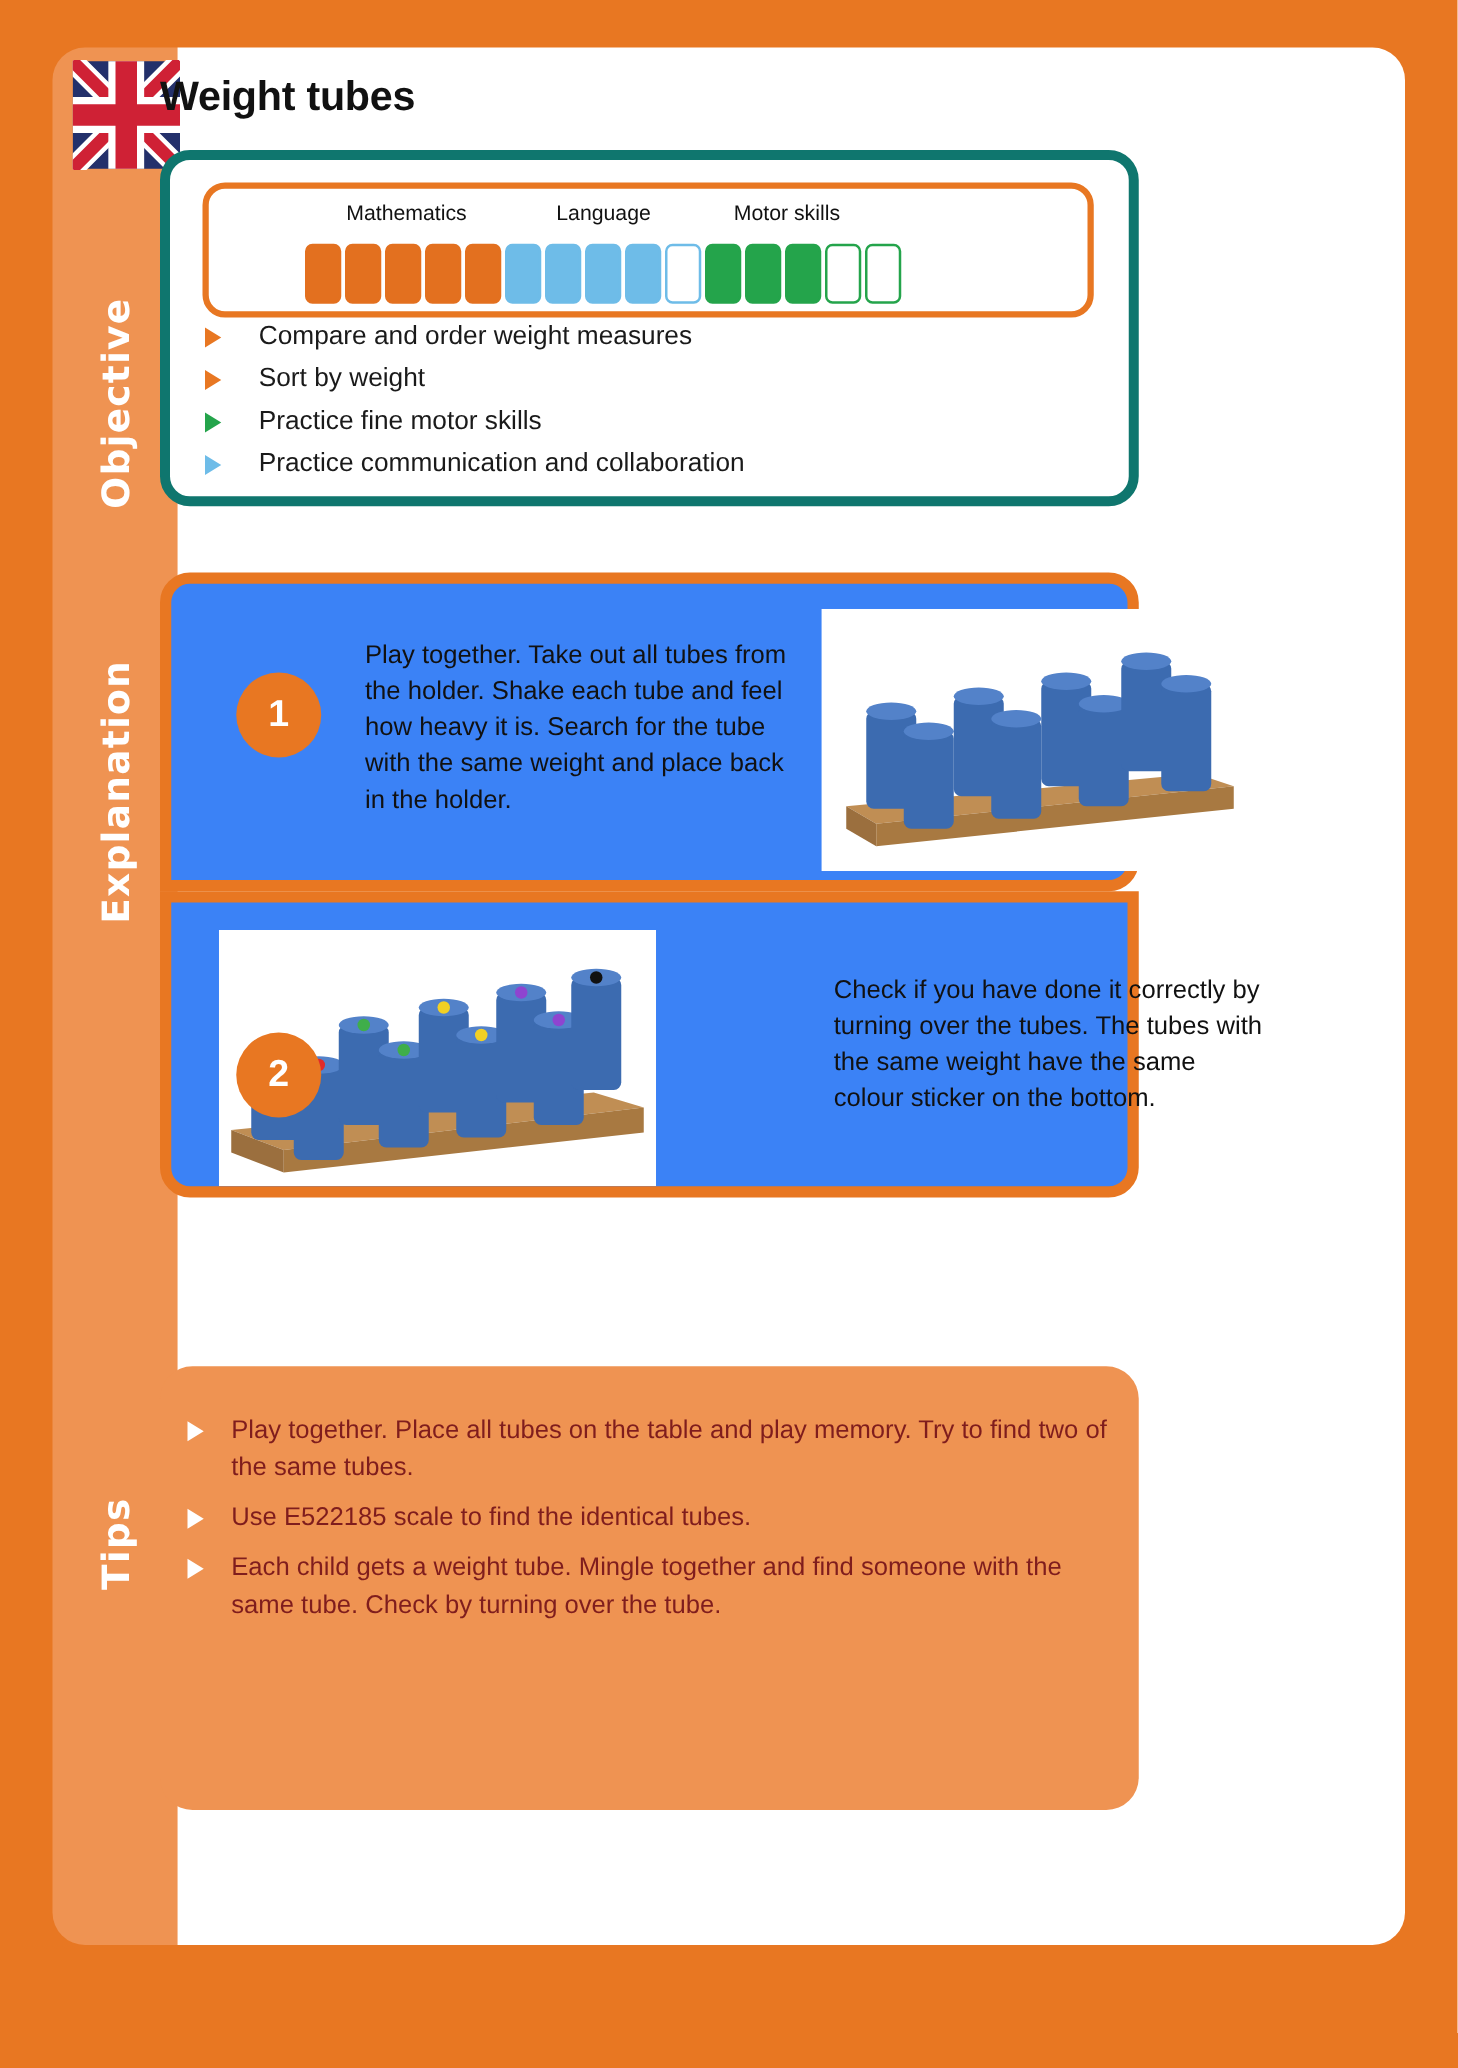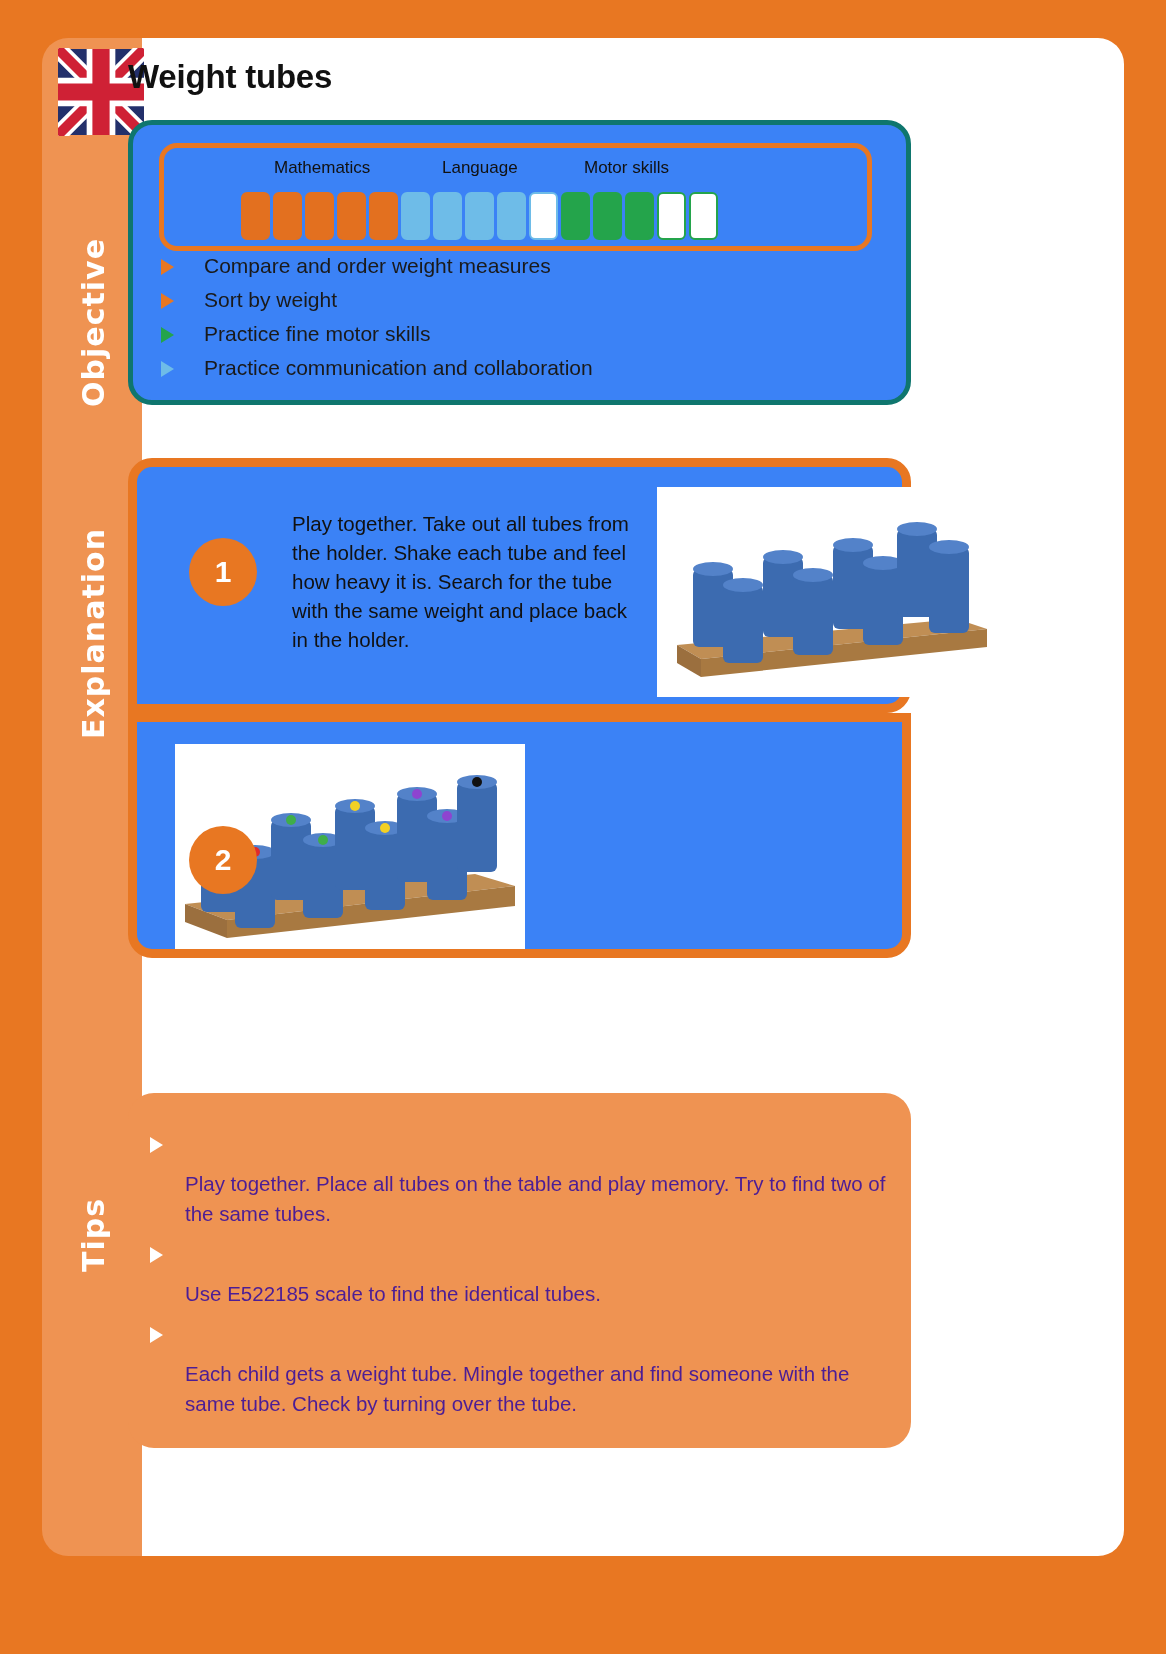--- a/index.html
+++ b/index.html
@@ -52,21 +52,21 @@
   
   .title{
     position:absolute;left:86px;top:20px;
     font-size:33px;font-weight:bold;color:#111;
     letter-spacing:-0.2px;
   }
 
   
   .objective-card{
     position:absolute;left:86px;top:82px;width:783px;height:285px;
-    border:5px solid #0f766e;border-radius:24px;background:#3b82f6;
+    border:8px solid #0f766e;border-radius:24px;background:#ffffff;
     box-sizing:border-box;
   }
   .skill-box{
     position:absolute;left:26px;top:18px;width:713px;height:108px;
     border:5px solid #E87722;border-radius:18px;box-sizing:border-box;
   }
   .skill-labels{
     position:absolute;left:0;top:10px;width:100%;height:26px;
   }
   .skill-labels span{
@@ -133,21 +133,21 @@
   }
   .tips-list{position:absolute;left:22px;top:36px;width:740px;}
   .tip-item{display:flex;align-items:flex-start;margin-bottom:10px;}
   .tri-w{
     width:0;height:0;
     border-top:8px solid transparent;
     border-bottom:8px solid transparent;
     border-left:13px solid #FFFFFF;
     margin-top:8px;margin-right:22px;flex:none;
   }
-  .tip-text{font-size:20.5px;color:#4c1d95;line-height:30px;margin-top:40px;}
+  .tip-text{font-size:20.5px;color:#7f1d1d;line-height:30px;}
 </style>
 </head>
 <body>
 
 <div class="page">
 
   <div class="sidebar"></div>
   <div class="content"></div>
 
   <div class="flag">
@@ -280,20 +280,21 @@
             <circle cx="242" cy="50" r="5" fill="#8E44D0"></circle>
             <rect x="252" y="72" width="40" height="84" rx="6"></rect>
             <ellipse cx="272" cy="72" rx="20" ry="7" fill="#5382C9"></ellipse>
             <circle cx="272" cy="72" r="5" fill="#8E44D0"></circle>
             <rect x="282" y="38" width="40" height="90" rx="6"></rect>
             <ellipse cx="302" cy="38" rx="20" ry="7" fill="#5382C9"></ellipse>
             <circle cx="302" cy="38" r="5" fill="#111111"></circle>
           </g>
         </svg>
       </div>
+      <div class="exp-text" id="exp2-text">Check if you have done it correctly by turning over the tubes. The tubes with the same weight have the same colour sticker on the bottom.</div>
     </div>
 
     <div class="step-badge" id="badge1">1</div>
     <div class="step-badge" id="badge2">2</div>
   </div>
 
   <div class="tips-card">
     <div class="tips-list" id="tips-list">
         <div class="tip-item">
           <div class="tri-w"></div>

